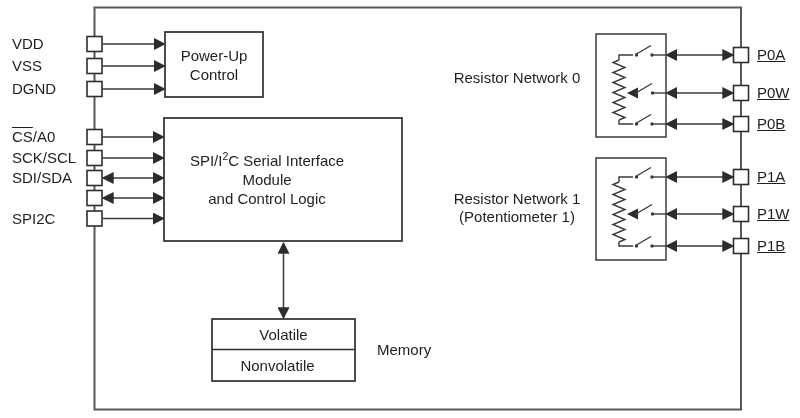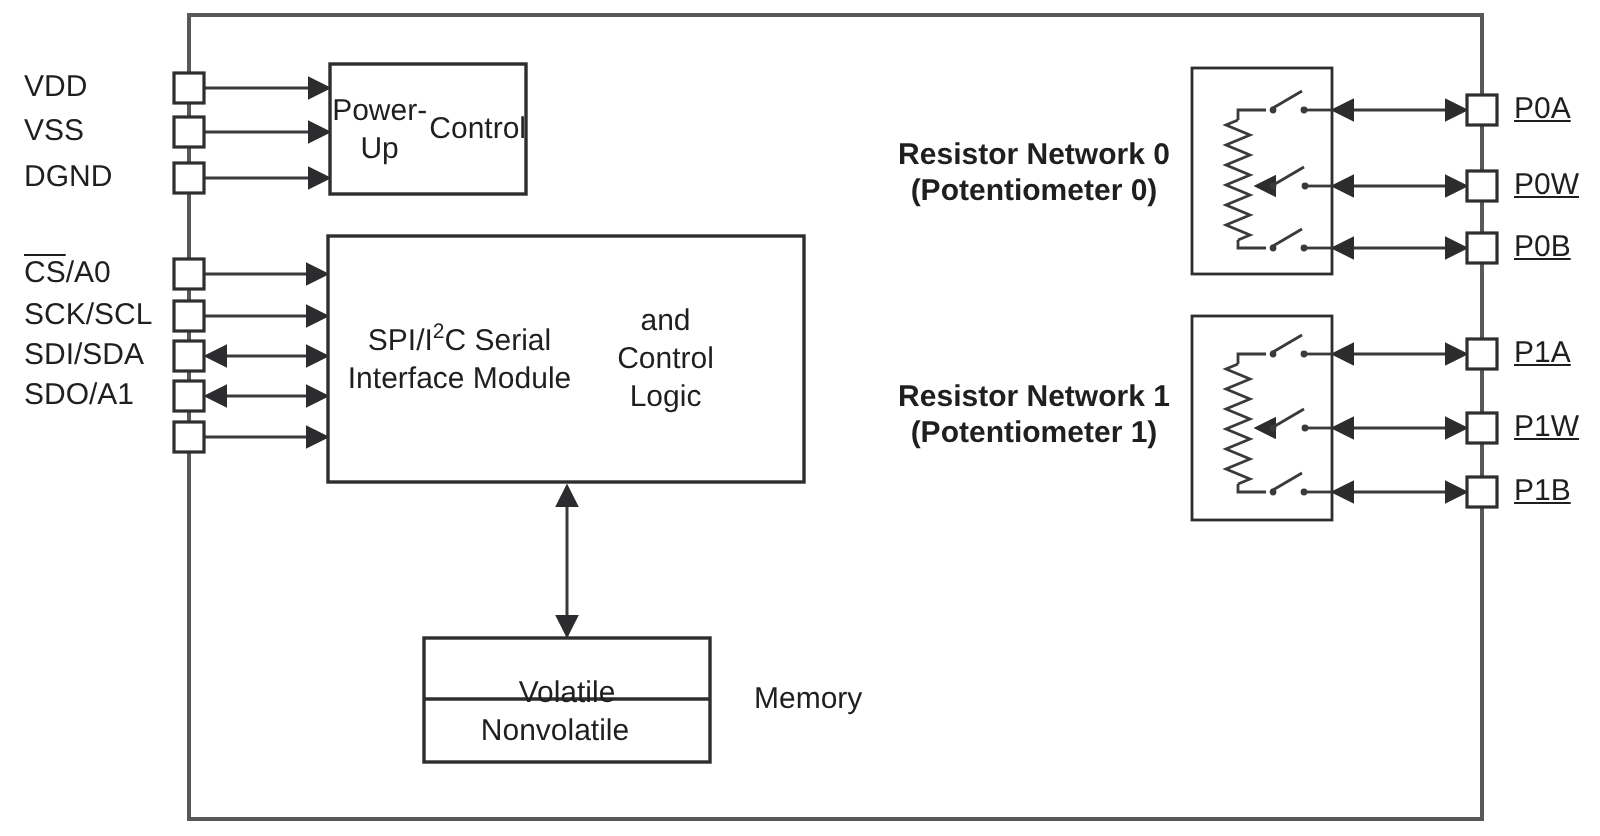--- a/index.html
+++ b/index.html
@@ -6,24 +6,24 @@
   #stage{
     position:relative;width:800px;height:418px;background:#ffffff;overflow:hidden;
     font-family:"Liberation Sans","DejaVu Sans",sans-serif;color:#1f1f21;
   }
   #wiring{position:absolute;left:0;top:0;}
   .lbl{position:absolute;font-size:15px;line-height:18px;white-space:nowrap;color:#1f1f21;}
   .pin-left{left:12px;width:84px;text-align:left;}
   .pin-right{left:757px;text-decoration:underline;}
   .overline{text-decoration:overline;}
   .block-text{
-    position:absolute;display:flex;flex-direction:row;align-items:center;justify-content:center;
+    position:absolute;display:flex;flex-direction:column;align-items:center;justify-content:center;
     text-align:center;font-size:15px;line-height:19px;color:#1f1f21;
   }
-  .netlabel{position:absolute;width:170px;text-align:center;font-size:15px;line-height:18px;color:#1f1f21;font-weight:bold;}
+  .netlabel{position:absolute;width:170px;text-align:center;font-size:15px;line-height:18px;color:#1f1f21;}
   sup.i2c{font-size:10.5px;vertical-align:super;line-height:0;}
 </style>
 </head>
 <body>
 
 <div id="stage">
 
   <svg id="wiring" width="800" height="418" viewBox="0 0 800 418">
     <defs>
       <marker id="ah" viewBox="0 0 10 10" refX="8.5" refY="5" markerWidth="8" markerHeight="8" orient="auto-start-reverse">
@@ -126,45 +126,44 @@
       <rect x="733.5" y="238.5" width="15" height="15"></rect>
     </g>
   </svg>
 
   <div class="lbl pin-left" style="top:35px"><span class="overline"></span><span>VDD</span></div>
   <div class="lbl pin-left" style="top:80px"><span class="overline"></span><span>DGND</span></div>
   <div class="lbl pin-left" style="top:57px"><span class="overline"></span><span>VSS</span></div>
   <div class="lbl pin-left" style="top:128px"><span class="overline">CS</span><span>/A0</span></div>
   <div class="lbl pin-left" style="top:149px"><span class="overline"></span><span>SCK/SCL</span></div>
   <div class="lbl pin-left" style="top:169px"><span class="overline"></span><span>SDI/SDA</span></div>
-  <div class="lbl pin-left" style="top:189px"><span class="overline"></span><span>SDO/A1</span></div>
+  <div class="lbl pin-left" style="top:210px"><span class="overline"></span><span>SPI2C</span></div>
 
   <div class="lbl pin-right" style="top:46px">P0A</div>
   <div class="lbl pin-right" style="top:84px">P0W</div>
   <div class="lbl pin-right" style="top:115px">P0B</div>
   <div class="lbl pin-right" style="top:168px">P1A</div>
   <div class="lbl pin-right" style="top:205px">P1W</div>
   <div class="lbl pin-right" style="top:237px">P1B</div>
 
   <div class="block-text" style="left:165px;top:32px;width:98px;height:65px">
     <span>Power-Up</span>
     <span>Control</span>
   </div>
 
   <div class="block-text" style="left:164px;top:118px;width:206px;height:123px">
     <span><span>SPI/I</span><sup class="i2c">2</sup><span>C Serial Interface Module</span></span>
     <span>and Control Logic</span>
   </div>
 
-  <div class="block-text" style="left:212px;top:331px;width:143px;height:30px">Volatile</div>
+  <div class="block-text" style="left:212px;top:319px;width:143px;height:30px">Volatile</div>
   <div class="block-text" style="left:212px;top:350px;width:131px;height:31px">Nonvolatile</div>
   <div class="lbl" style="left:377px;top:341px">Memory</div>
 
   <div class="netlabel" style="left:432px;top:69px">
     <span style="display:block">Resistor Network 0</span>
-    <span style="display:block">(Potentiometer 0)</span>
   </div>
   <div class="netlabel" style="left:432px;top:190px">
     <span style="display:block">Resistor Network 1</span>
     <span style="display:block">(Potentiometer 1)</span>
   </div>
 
 </div>
 
 </body></html>

